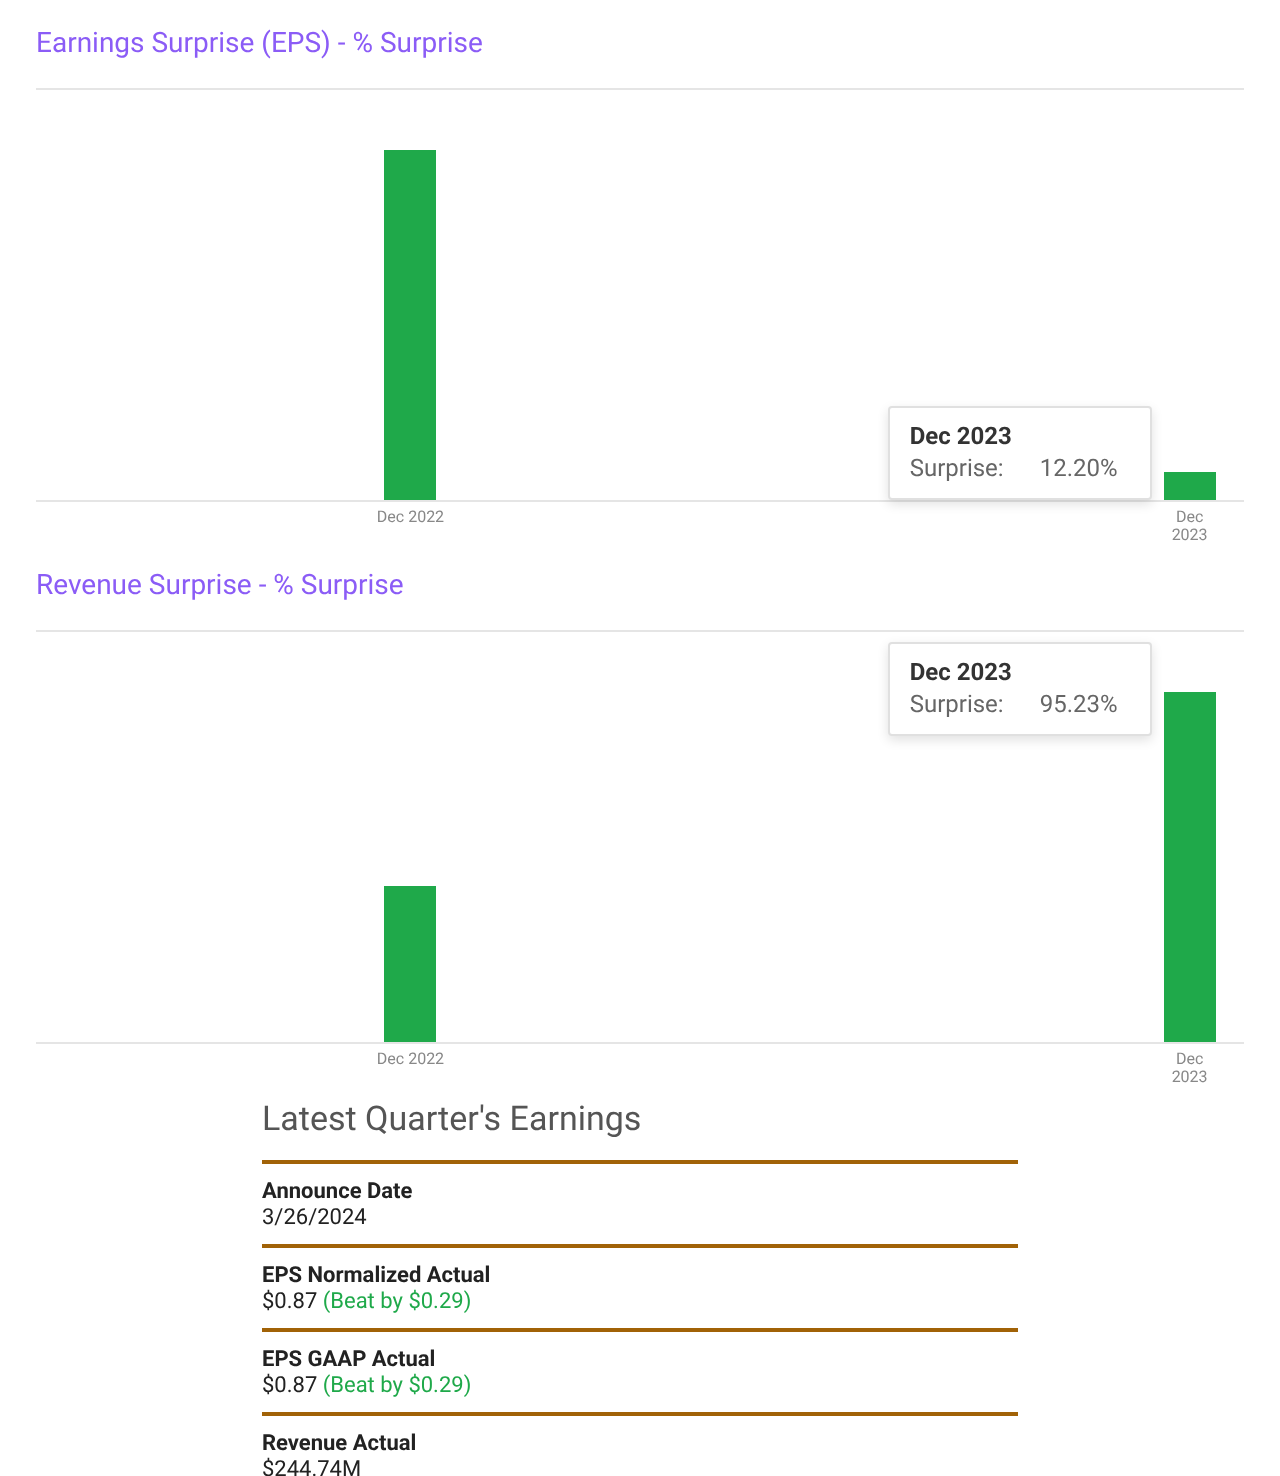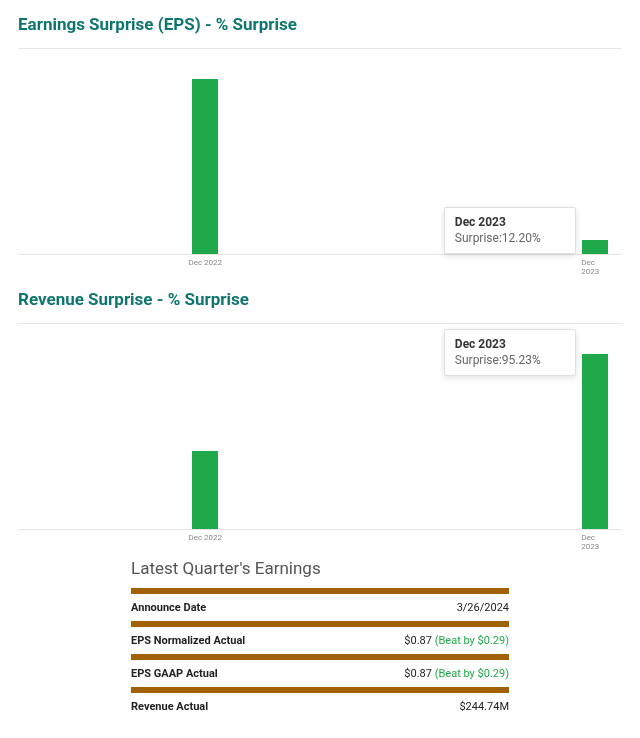--- a/index.html
+++ b/index.html
@@ -7,23 +7,23 @@
     padding: 0;
     width: 640px;
     background: #ffffff;
     font-family: -apple-system, BlinkMacSystemFont, "Segoe UI", Roboto, Helvetica, Arial, sans-serif;
     color: #333;
   }
   .section {
     padding: 14px 18px 8px 18px;
   }
   .chart-title {
-    font-size: 17px;
-    font-weight: 700;
-    color: #0f766e;
+    font-size: 14px;
+    font-weight: 400;
+    color: #8b5cf6;
     margin: 0 0 14px 0;
   }
   .chart-hr {
     border: none;
     border-top: 1px solid #e5e5e5;
     margin: 0 0 4px 0;
   }
   .chart-stage {
     position: relative;
     height: 175px; 
@@ -36,61 +36,63 @@
     width: 26px;
     background: #1fa94a;
   }
   .tick {
     position: absolute;
     top: 100%;
     margin-top: 4px;
     font-size: 8px;
     color: #888;
     transform: translateX(-50%);
+    text-align: center;
   }
   .tooltip {
     position: absolute;
     background: #ffffff;
     border: 1px solid #e0e0e0;
     box-shadow: 0 2px 6px rgba(0,0,0,0.12);
     border-radius: 2px;
     padding: 7px 10px 8px 10px;
     min-width: 110px;
     font-size: 12px;
     color: #555;
     z-index: 5;
   }
   .tooltip .tt-title {
     font-weight: 700;
     color: #333;
     margin-bottom: 2px;
   }
   .tooltip .tt-row {
     display: flex;
-    gap: 0;
+    gap: 18px;
     color: #666;
   }
 
   .earnings-box {
     width: 378px;
     margin: 20px auto 16px auto;
   }
   .earnings-title {
     font-size: 17px;
     font-weight: 400;
     color: #555;
     margin: 0 0 10px 0;
   }
   .erow {
     display: flex;
     justify-content: space-between;
     align-items: baseline;
-    border-top: 6px solid #a16207;
+    border-top: 2px solid #a16207;
     padding: 7px 0;
     font-size: 11px;
+    flex-direction: column;
   }
   .erow .label {
     font-weight: 700;
     color: #222;
   }
   .erow .value {
     color: #222;
   }
   .beat {
     color: #1fa94a;

